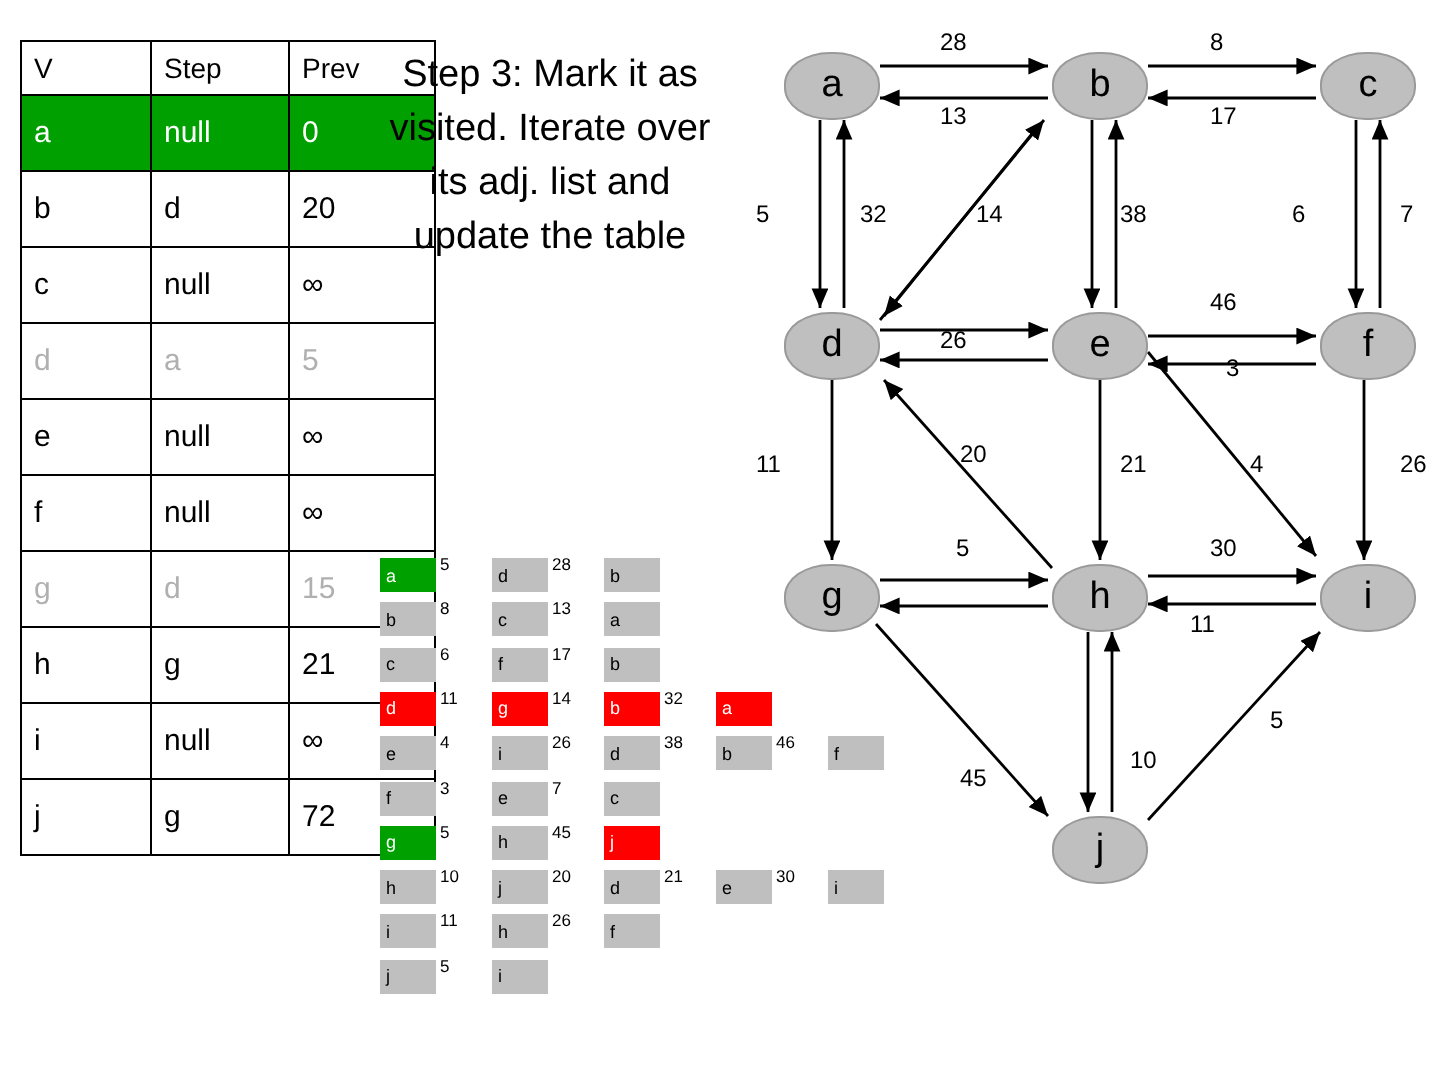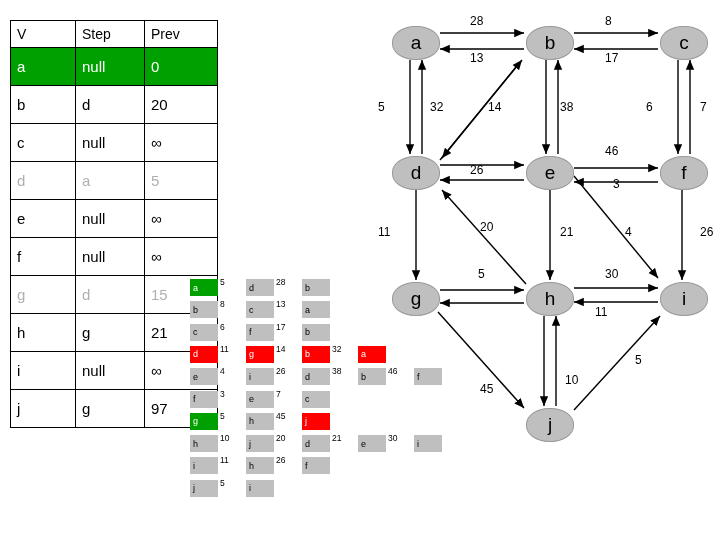--- a/index.html
+++ b/index.html
@@ -175,25 +175,26 @@
           <td class="col-d">21</td>
         </tr>
         <tr class="">
           <td class="col-v">i</td>
           <td class="col-p">null</td>
           <td class="col-d inf">∞</td>
         </tr>
         <tr class="">
           <td class="col-v">j</td>
           <td class="col-p">g</td>
-          <td class="col-d">97</td>
+          <td class="col-d">72</td>
         </tr>
       </tbody>
   </table>
 
+  <div class="caption">Step 3: Mark it as visited. Iterate over its adj. list and update the table</div>
 
   <div class="graph">
     <svg width="360" height="460" style="position:absolute;left:0;top:0;">
       <defs>
         <marker id="ah" markerWidth="8" markerHeight="8" refX="7" refY="3" orient="auto">
           <path d="M0,0 L7,3 L0,6 z" fill="#000"></path>
         </marker>
       </defs>
       <g stroke="#000" stroke-width="1.4" fill="none" marker-end="url(#ah)">
 

